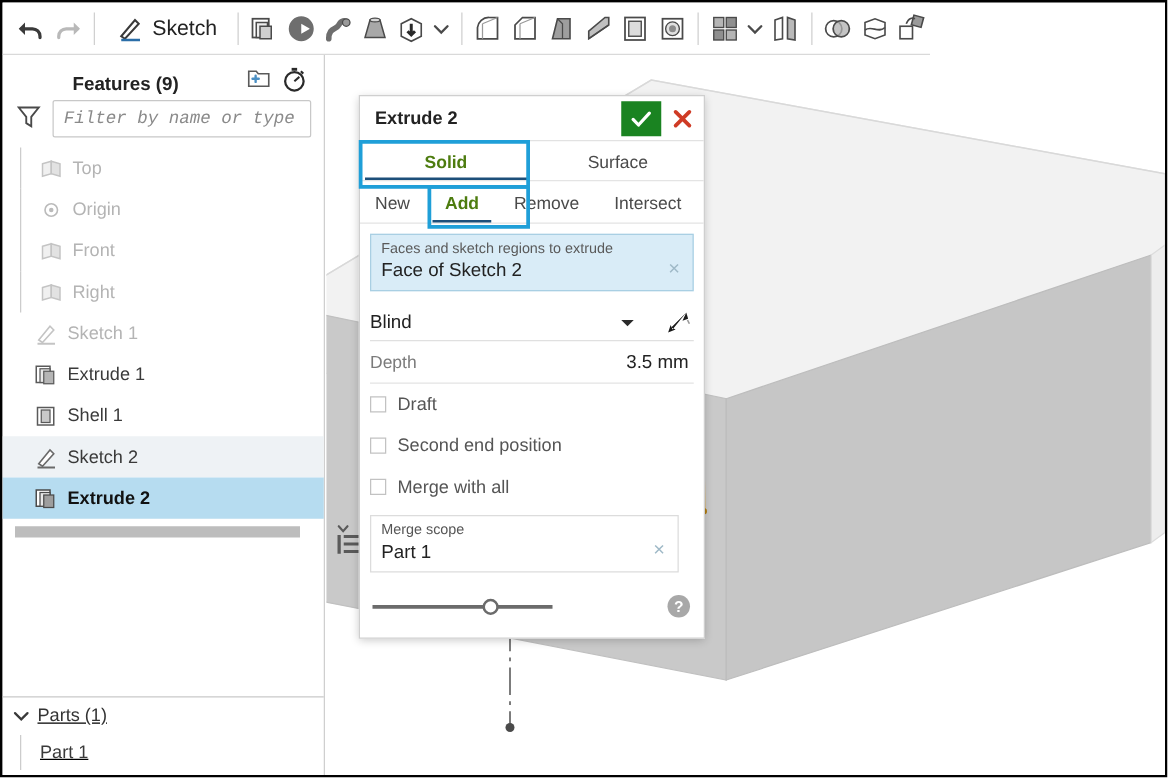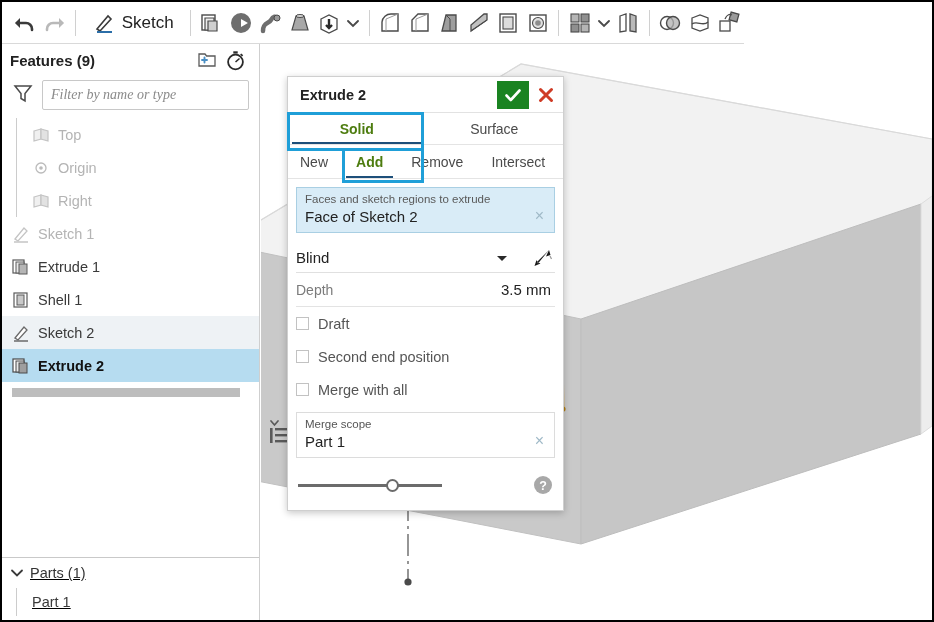--- a/index.html
+++ b/index.html
@@ -45,50 +45,50 @@
   }
 
   
   #sidebar {
     position: absolute; left: 0; top: 42px;
     width: 258px; height: 578px;
     background: #ffffff;
     border-right: 1px solid #cfcfcf;
   }
   #features-header {
-    display: flex; align-items: center;
-    height: 32px; padding: 0 10px 0 8px;
+    display: flex; align-items: flex-end;
+    height: 32px; padding: 0 10px 0 8px; margin-left: 48px;
   }
   #features-title {
     font-size: 15px; font-weight: bold; color: #222; flex: 1;
   }
   .hdr-icon { width: 28px; height: 26px; display:flex; align-items:center;
               justify-content:center; cursor: pointer; }
 
   #filter-row {
     display: flex; align-items: center; gap: 8px;
     padding: 4px 10px 6px 10px;
   }
   #filter-input {
     flex: 1; height: 30px;
     border: 1px solid #c8c8c8; border-radius: 2px;
     padding: 0 8px; font-size: 14px; font-style: italic;
     color: #8a8a8a; background: #fff;
-    font-family: Liberation Serif, serif;
+    font-family: Liberation Mono, monospace;
   }
   #filter-input::placeholder { color:#8a8a8a; font-style: italic; }
 
   #tree { padding-top: 2px; }
   .tree-group {
     display: flex; align-items: center; height: 27px;
     padding-left: 6px; font-size: 14.5px; color: #333; cursor: pointer;
   }
   .tree-item {
     display: flex; align-items: center; height: 33px;
-    padding-left: 8px; font-size: 14.5px; color: #3a3a3a; cursor: pointer;
+    padding-left: 24px; font-size: 14.5px; color: #3a3a3a; cursor: pointer;
     position: relative;
   }
   .tree-item.child { padding-left: 28px; }
   .tree-item.dim { color: #b4b4b4; }
   .tree-item.sel-light { background: #eef2f5; }
   .tree-item.sel-strong { background: #b6dcf0; font-weight: bold; color:#111; }
   .tree-item .ti-icon {
     width: 22px; height: 22px; display:flex; align-items:center;
     justify-content:center; margin-right: 6px; flex: none;
   }
@@ -193,21 +193,21 @@
     display: flex; align-items: center; gap: 9px;
     margin: 0 8px; height: 33px; cursor: pointer;
   }
   .chk-box {
     width: 13px; height: 13px; border: 1px solid #c2c2c2;
     background: #fff; flex: none;
   }
   .chk-label { font-size: 14.5px; color: #555; }
 
   #merge-scope {
-    margin: 6px 8px 0 8px;
+    margin: 6px 20px 0 8px;
     border: 1px solid #dcdcdc; background: #fff;
     padding: 5px 8px 7px 8px;
   }
   #merge-scope .sel-label { color: #555; }
 
   #slider-row {
     display: flex; align-items: center;
     margin: 14px 10px 0 10px; height: 26px;
   }
   #slider-track {
@@ -430,20 +430,30 @@
         <div class="vline"></div>
         <span class="ti-icon">
           <svg width="14" height="14" viewBox="0 0 14 14">
             <circle cx="7" cy="7" r="5" fill="none" stroke="#bbb" stroke-width="1.3"></circle>
             <circle cx="7" cy="7" r="1.8" fill="#bbb"></circle>
           </svg>
         </span>
         <span>Origin</span>
       </div>
 
+      <div class="tree-item child dim">
+        <div class="vline"></div>
+        <span class="ti-icon">
+          <svg width="18" height="16" viewBox="0 0 18 16">
+            <path d="M2 4 L9 2 L9 12 L2 14 Z" fill="#f0f0f0" stroke="#c4c4c4" stroke-width="1.2"></path>
+            <path d="M9 2 L16 4 L16 14 L9 12 Z" fill="#e2e2e2" stroke="#c4c4c4" stroke-width="1.2"></path>
+          </svg>
+        </span>
+        <span>Front</span>
+      </div>
 
       <div class="tree-item child dim">
         <div class="vline"></div>
         <span class="ti-icon">
           <svg width="18" height="16" viewBox="0 0 18 16">
             <path d="M2 4 L9 2 L9 12 L2 14 Z" fill="#f0f0f0" stroke="#c4c4c4" stroke-width="1.2"></path>
             <path d="M9 2 L16 4 L16 14 L9 12 Z" fill="#e2e2e2" stroke="#c4c4c4" stroke-width="1.2"></path>
           </svg>
         </span>
         <span>Right</span>

